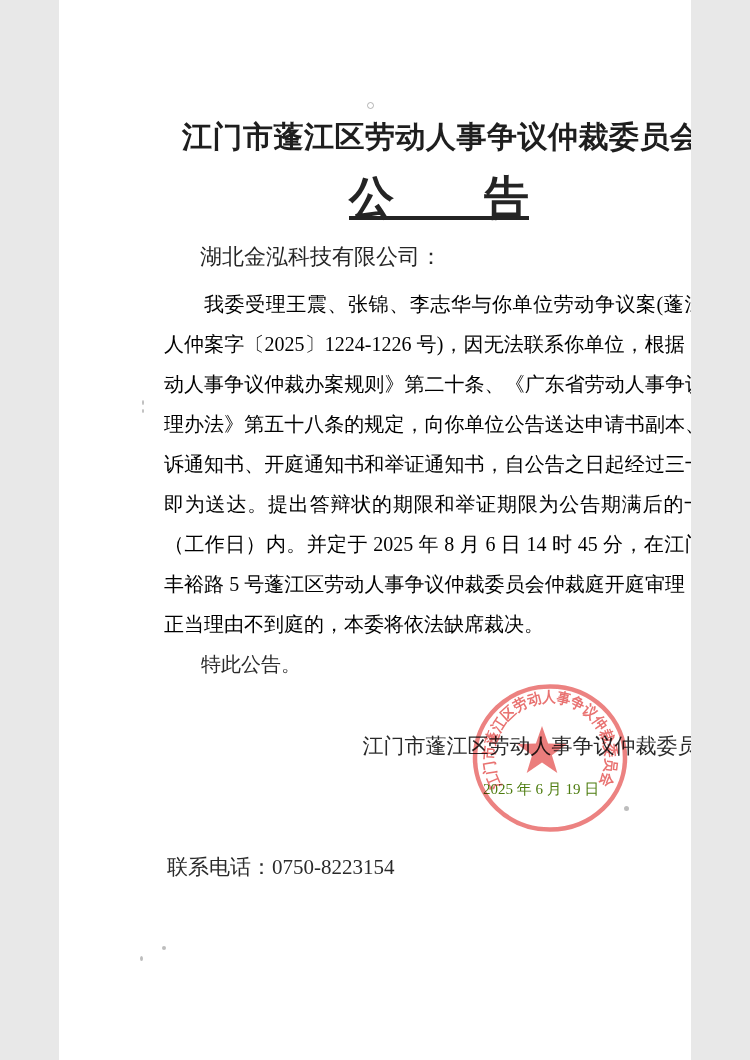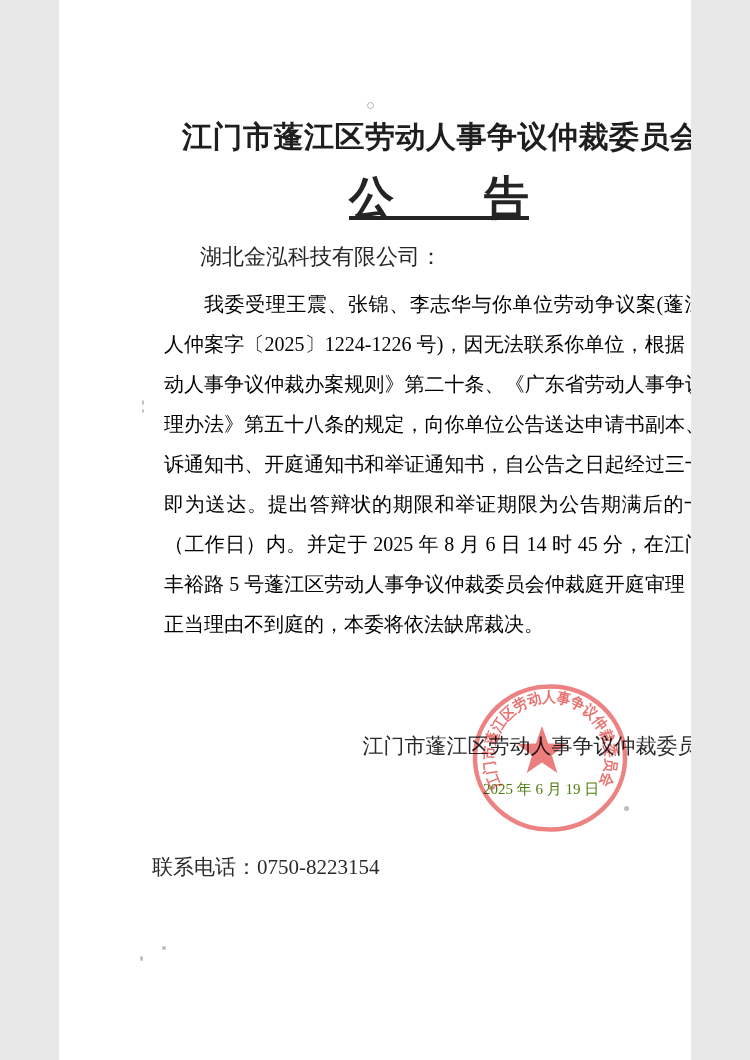--- a/index.html
+++ b/index.html
@@ -78,21 +78,21 @@
     color: #2a2a2a;
   }
   .signature-date {
     margin-top: 17px;
     font-size: 15px;
     line-height: 26px;
     color: #4d7c0f;
   }
   .contact-line {
     position: absolute;
-    left: 93px;
+    left: 108px;
     top: 854px;
     font-size: 21px;
     line-height: 26px;
     color: #2a2a2a;
   }
   .seal {
     position: absolute;
     left: 412px;
     top: 683px;
     width: 158px;
@@ -116,20 +116,21 @@
 <div class="page">
 
   <div class="org-title">江门市蓬江区劳动人事争议仲裁委员会</div>
 
   <div class="notice-title">公　　告</div>
 
   <div class="addressee">湖北金泓科技有限公司：</div>
 
   <div class="body-block">
     <p class="main">我委受理王震、张锦、李志华与你单位劳动争议案(蓬江劳人仲案字〔2025〕1224-1226 号)，因无法联系你单位，根据《劳动人事争议仲裁办案规则》第二十条、《广东省劳动人事争议处理办法》第五十八条的规定，向你单位公告送达申请书副本、应诉通知书、开庭通知书和举证通知书，自公告之日起经过三十日即为送达。提出答辩状的期限和举证期限为公告期满后的十日（工作日）内。并定于 2025 年 8 月 6 日 14 时 45 分，在江门市丰裕路 5 号蓬江区劳动人事争议仲裁委员会仲裁庭开庭审理，无正当理由不到庭的，本委将依法缺席裁决。</p>
+    <p class="closing">特此公告。</p>
   </div>
 
   <div class="signature-block">
     <div class="signature-org">江门市蓬江区劳动人事争议仲裁委员会</div>
     <div class="signature-date">2025 年 6 月 19 日</div>
   </div>
 
   <svg class="seal" viewBox="0 0 158 150" aria-hidden="true">
     <ellipse cx="79" cy="75" rx="75" ry="71.5" fill="none" stroke="#e4504f" stroke-opacity="0.82" stroke-width="4.5"></ellipse>
     <path id="sealTextPath" d="M 30.5 103 A 56 56 0 1 1 127.5 103" fill="none"></path>

